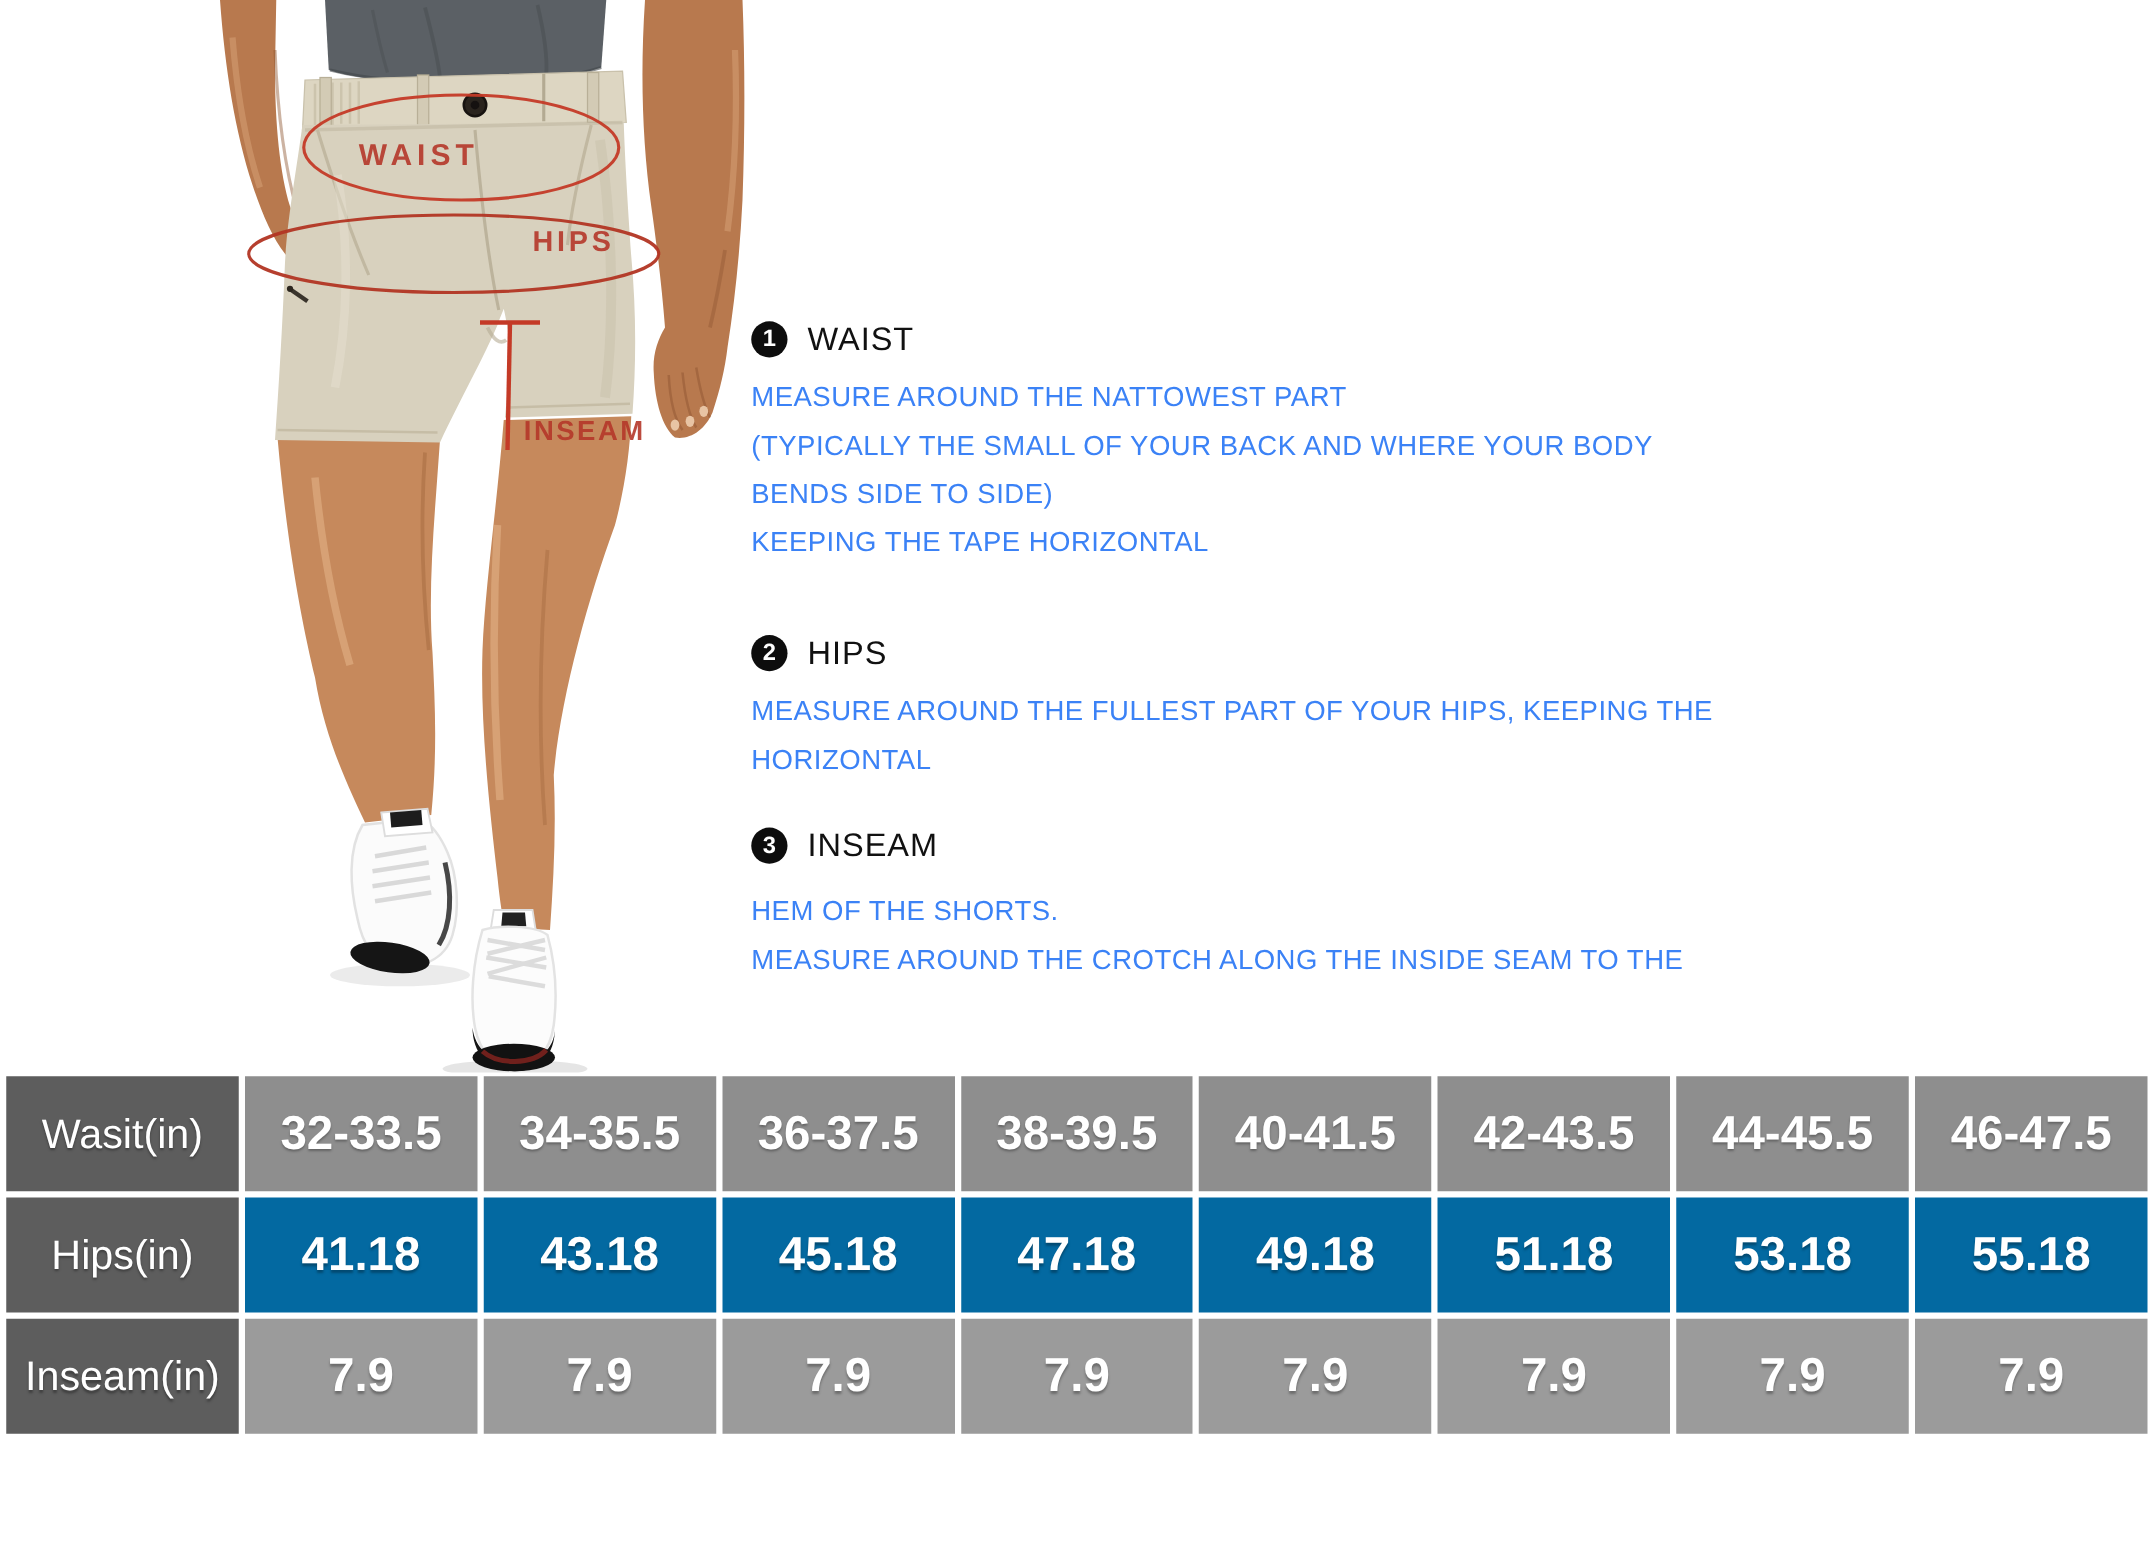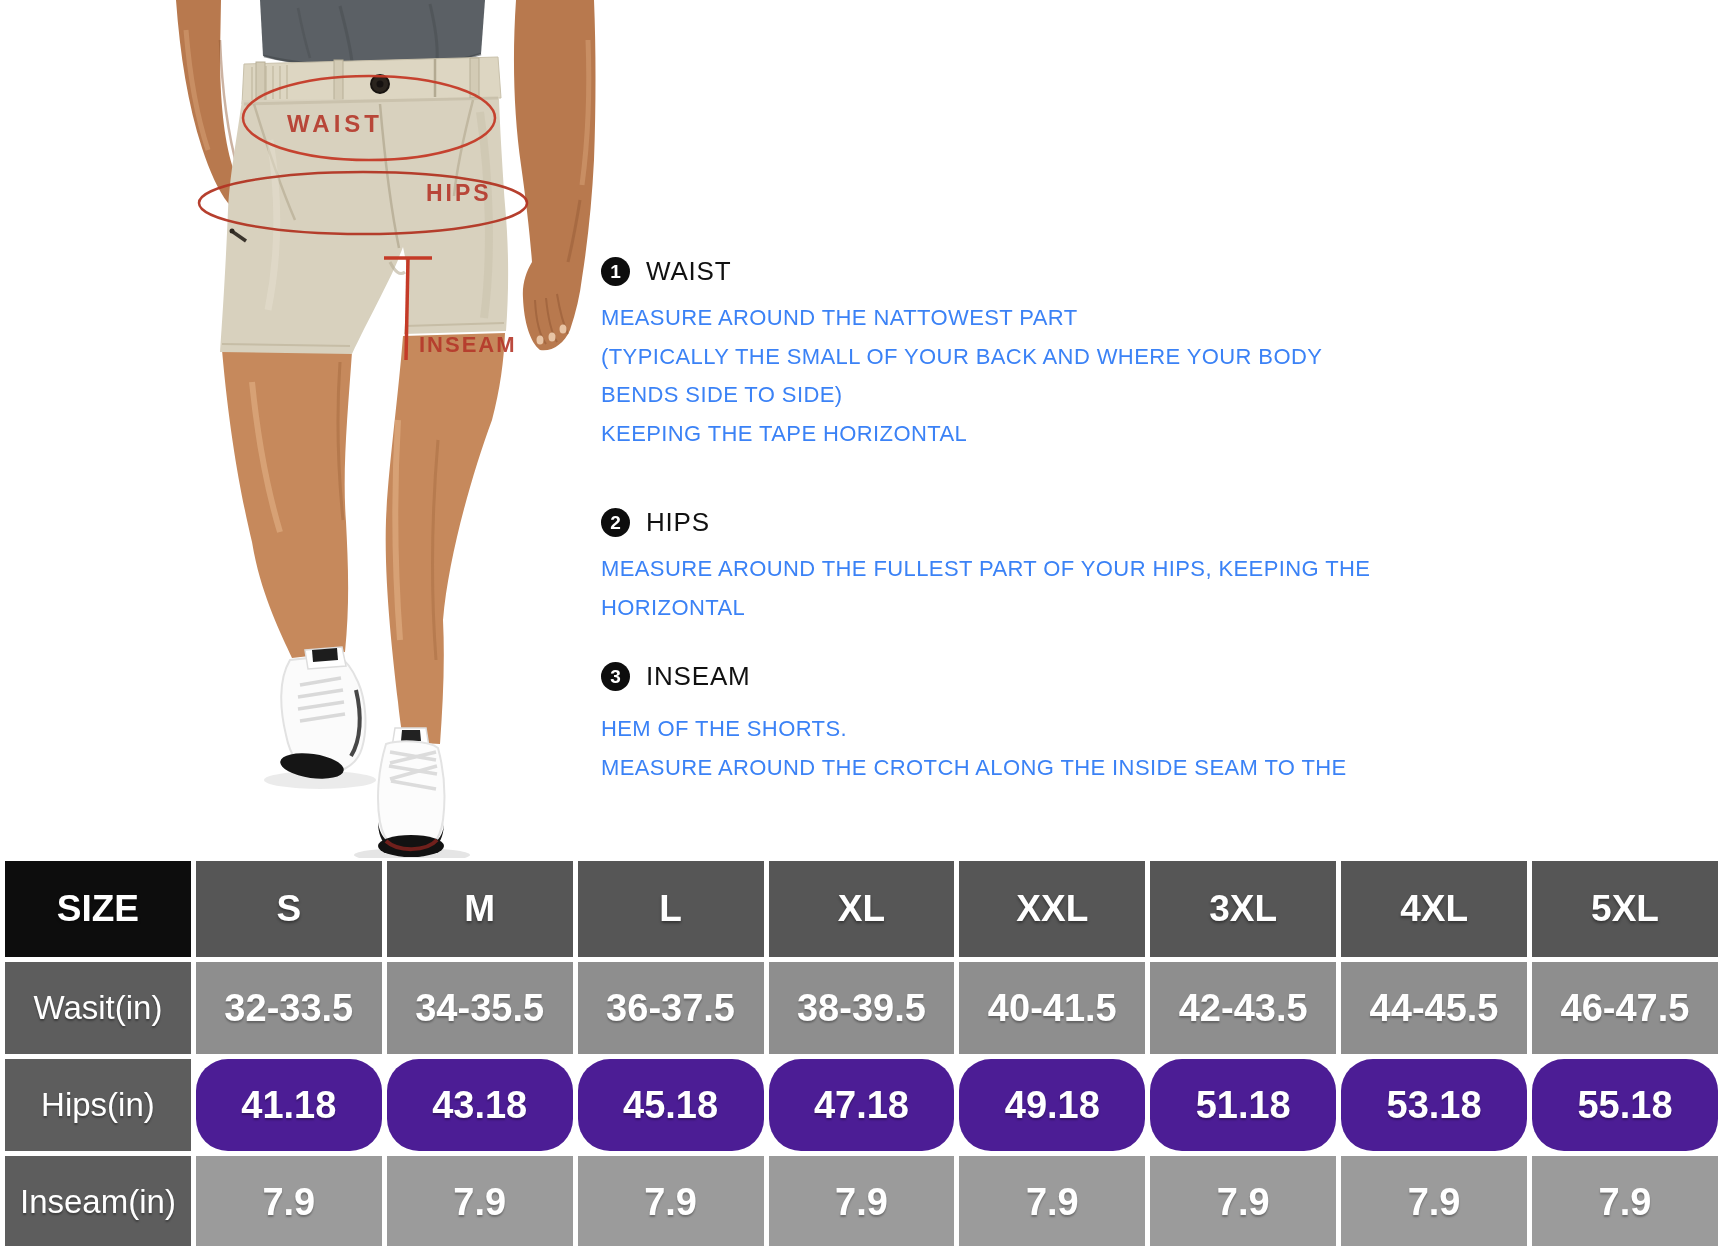--- a/index.html
+++ b/index.html
@@ -27,21 +27,21 @@
        border-collapse:separate;border-spacing:5px;table-layout:fixed;}
   table.size-table td{text-align:center;vertical-align:middle;color:#fff;overflow:hidden;}
   tr.hdr td{height:94px;background:#565656;font-weight:bold;font-size:37px;
        text-shadow:0 2px 3px rgba(0,0,0,0.40);}
   tr.hdr td.size-cell{background:#0d0d0d;}
   tr.row td{height:90px;margin-left:42px;}
   td.label-cell{background:#5d5d5d;font-size:33px;font-weight:normal;
        text-shadow:0 2px 2px rgba(0,0,0,0.35);}
   td.val{font-size:38px;font-weight:bold;text-shadow:0 2px 2px rgba(0,0,0,0.30);}
   tr.r1 td.val{background:#8e8e8e;}
-  tr.r2 td.val{background:#4c1d95;border-radius:32px;}
+  tr.r2 td.val{background:#0369a1;}
   tr.r3 td.val{background:#9b9b9b;}
 
   
   .ann-text{font-family:"Liberation Sans",sans-serif;font-weight:bold;fill:#b5372a;opacity:0.9;}
 </style>
 </head>
 <body>
 
 <div class="canvas">
 
@@ -175,31 +175,20 @@
         <span class="g-title">INSEAM</span>
       </div>
       <p class="g-line">HEM OF THE SHORTS.</p>
       <p class="g-line">MEASURE AROUND THE CROTCH ALONG THE INSIDE SEAM TO THE</p>
     </section>
 
   </div>
 
   <table class="size-table">
     <tbody>
-      <tr class="hdr">
-        <td class="size-cell">SIZE</td>
-        <td>S</td>
-        <td>M</td>
-        <td>L</td>
-        <td>XL</td>
-        <td>XXL</td>
-        <td>3XL</td>
-        <td>4XL</td>
-        <td>5XL</td>
-      </tr>
       <tr class="row r1">
         <td class="label-cell">Wasit(in)</td>
         <td class="val">32-33.5</td>
         <td class="val">34-35.5</td>
         <td class="val">36-37.5</td>
         <td class="val">38-39.5</td>
         <td class="val">40-41.5</td>
         <td class="val">42-43.5</td>
         <td class="val">44-45.5</td>
         <td class="val">46-47.5</td>

